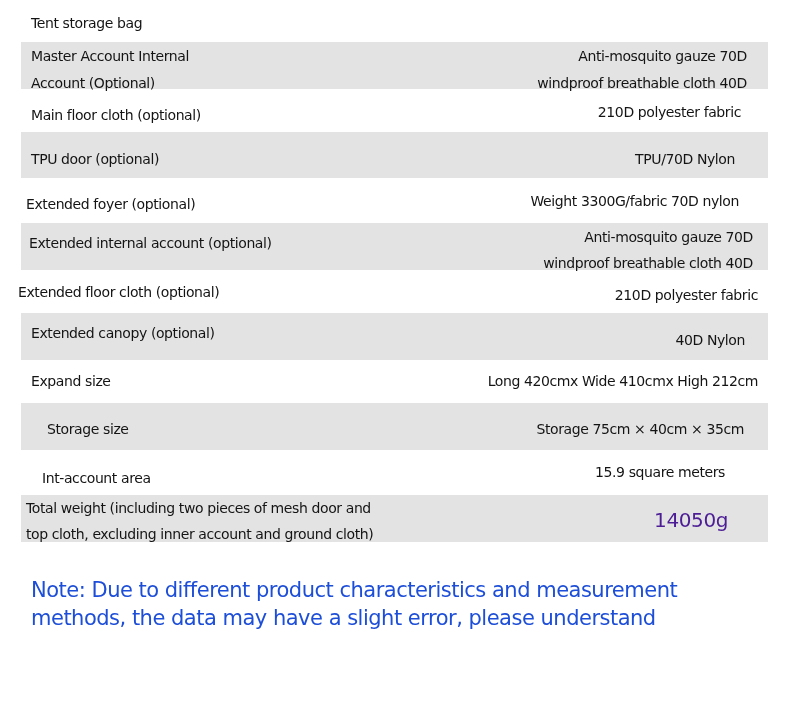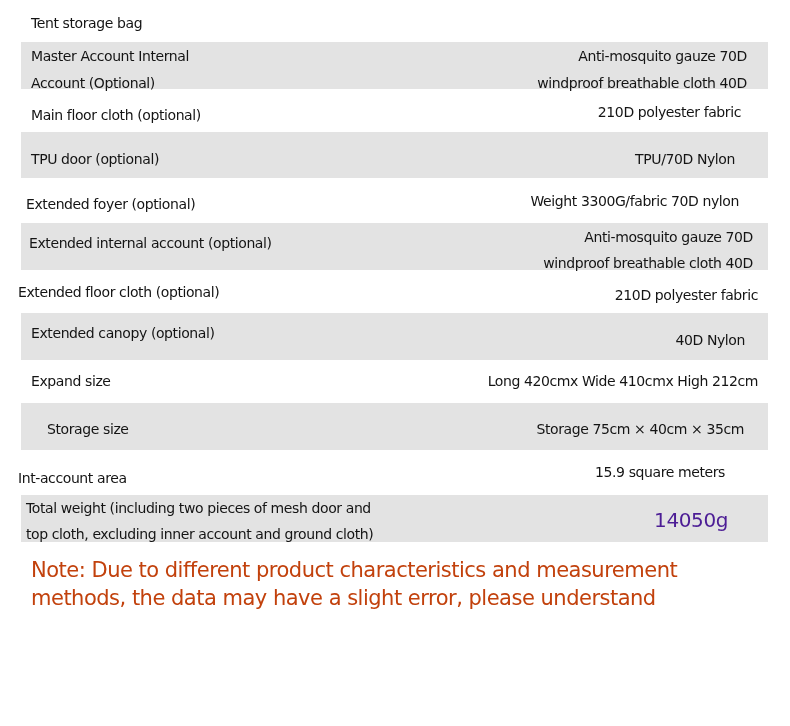--- a/index.html
+++ b/index.html
@@ -3,21 +3,21 @@
 <meta charset="utf-8">
 <style>
   html, body { margin: 0; padding: 0; }
   body {
     width: 790px; height: 726px; background: #ffffff; position: relative; overflow: hidden;
     font-family: "DejaVu Sans", sans-serif; color: #141414;
   }
   .band { position: absolute; left: 21px; width: 747px; background: #e3e3e3; }
   .t { position: absolute; white-space: nowrap; font-size: 14px; line-height: 24px; letter-spacing: -0.4px; }
   .r { text-align: right; }
-  .note { position: absolute; left: 31px; top: 556px; font-size: 21px; line-height: 28px; letter-spacing: -0.5px; color: #c2410c; white-space: nowrap; }
+  .note { position: absolute; left: 31px; top: 576px; font-size: 21px; line-height: 28px; letter-spacing: -0.5px; color: #1d4ed8; white-space: nowrap; }
   .light { color: #4c1d95; }
 </style>
 </head>
 <body>
 
 <div class="band" style="top:42px;height:47px;"></div>
 <div class="band" style="top:132px;height:46px;"></div>
 <div class="band" style="top:223px;height:47px;"></div>
 <div class="band" style="top:313px;height:47px;"></div>
 <div class="band" style="top:403px;height:47px;"></div>
@@ -50,21 +50,21 @@
 
   <div class="t" style="left:31px;top:321px;">Extended canopy (optional)</div>
   <div class="t r" style="right:45px;top:328px;">40D Nylon</div>
 
   <div class="t" style="left:31px;top:369px;">Expand size</div>
   <div class="t r" style="right:32px;top:369px;">Long 420cmx Wide 410cmx High 212cm</div>
 
   <div class="t" style="left:31px;top:417px;margin-left:16px;">Storage size</div>
   <div class="t r" style="right:46px;top:417px;">Storage 75cm × 40cm × 35cm</div>
 
-  <div class="t" style="left:18px;top:466px;">Int-account area</div>
+  <div class="t" style="left:42px;top:466px;">Int-account area</div>
   <div class="t r" style="right:65px;top:460px;margin-left:12px;">15.9 square meters</div>
 
   <div class="t" style="left:26px;top:496px;">Total weight (including two pieces of mesh door and</div>
   <div class="t" style="left:26px;top:522px;">top cloth, excluding inner account and ground cloth)</div>
   <div class="t r light" style="right:62px;top:508px;font-size:20px;">14050g</div>
 </div>
 
 <div class="note">
   <div>Note: Due to different product characteristics and measurement</div>
   <div>methods, the data may have a slight error, please understand</div>

